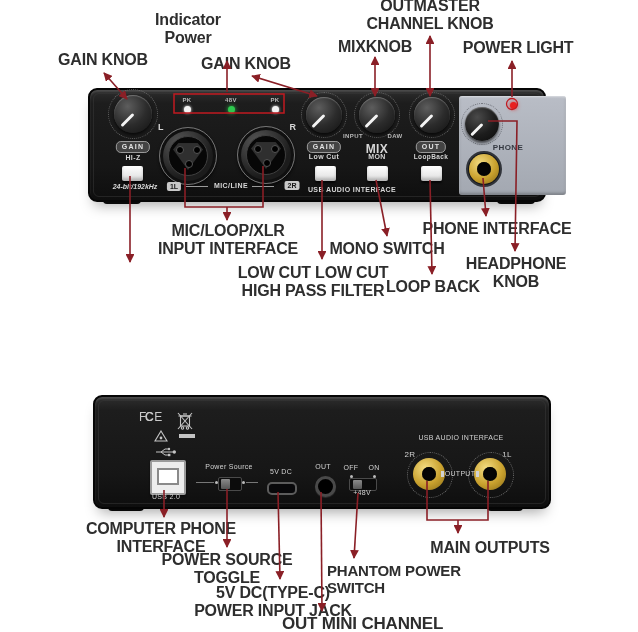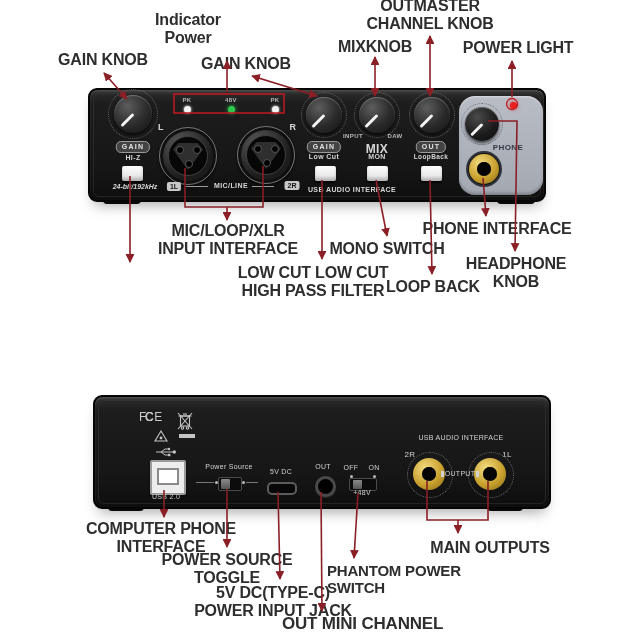--- a/index.html
+++ b/index.html
@@ -38,22 +38,22 @@
          background:radial-gradient(circle at 34% 28%,#565656,#1c1c1c 62%);
          border:1px solid #747474;box-shadow:inset 0 0 0 3px #101010, 0 2px 3px rgba(0,0,0,.6);}
   .combo .inner{position:absolute;inset:8px;border-radius:50%;background:#070707;border:1px solid #404040;}
   .combo .xlr{position:absolute;left:50%;top:50%;width:30px;height:27px;transform:translate(-50%,-48%);
               background:#2f2f2f;clip-path:polygon(50% 100%,0 24%,18% 0,82% 0,100% 24%);}
   .combo .pin{position:absolute;width:6px;height:6px;border-radius:50%;background:#000;border:1px solid #555;}
   .lbadge{position:absolute;transform:translateX(-50%);height:9px;line-height:9px;padding:0 3px;
           background:#c9c9c9;color:#161616;border-radius:2px;font-size:7px;font-weight:bold;}
   .dash{position:absolute;height:1px;background:#9a9a9a;}
   
-  .phonesec{position:absolute;background:linear-gradient(180deg,#b9bdc6,#a3a8b1);border-radius:16px;
-            box-shadow:inset 0 1px 2px rgba(255,255,255,.5), inset 0 -2px 3px rgba(0,0,0,.25);}
+  .phonesec{position:absolute;background:linear-gradient(180deg,#b9bdc6,#a3a8b1);border-radius:3px;
+            box-shadow:inset 0 1px 2px rgba(255,255,255,.5), inset 0 -2px 3px rgba(0,0,0,.25);padding-left:23px;}
   .gold{position:absolute;border-radius:50%;
         background:radial-gradient(circle at 38% 32%,#f3dc82,#c9a12e 55%,#876a17 100%);}
   .gold .hole{position:absolute;left:50%;top:50%;width:14px;height:14px;border-radius:50%;
         transform:translate(-50%,-50%);background:#050505;box-shadow:inset 0 1px 2px #000;}
   .darkring{position:absolute;border-radius:50%;border:2px solid #31343a;background:#14161a;}
   
   .btxt{position:absolute;transform:translateX(-50%);color:#d2d2d2;font-size:7px;font-weight:normal;
         letter-spacing:.3px;white-space:nowrap;}
   .usbb{position:absolute;width:32px;height:31px;background:#ededed;border:2px solid #9b9b9b;
         border-radius:2px;box-shadow:0 1px 2px rgba(0,0,0,.6);}

